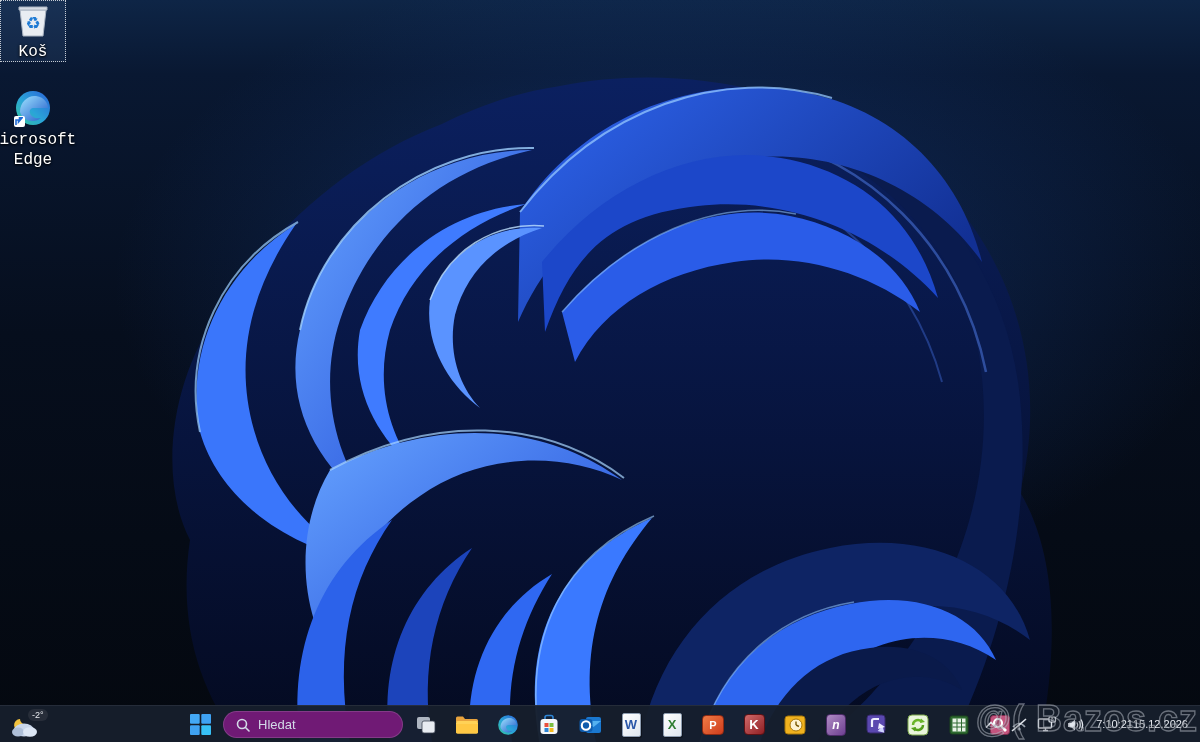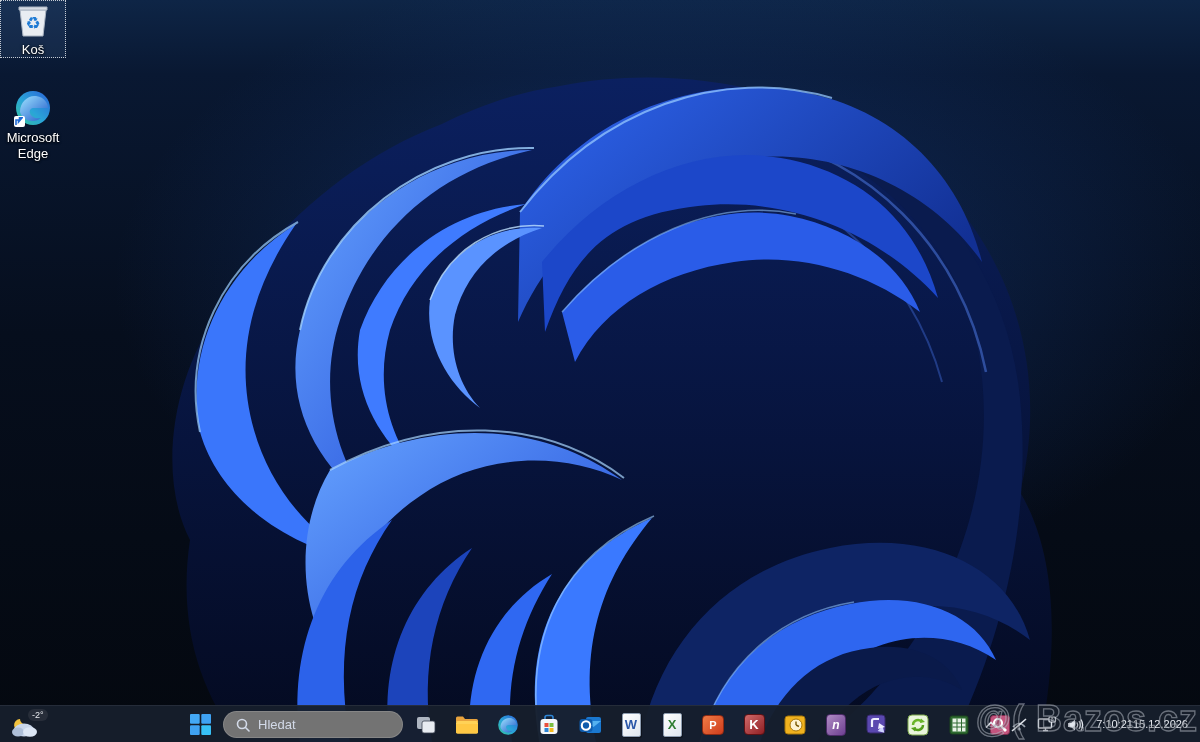--- a/index.html
+++ b/index.html
@@ -13,22 +13,22 @@
     background:
       radial-gradient(ellipse 900px 520px at 56% 38%, rgba(23,64,140,.55), rgba(6,14,28,0) 62%),
       linear-gradient(180deg, #0e2546 0%, #091832 10%, #060e1d 45%, #04080f 100%);
   }
   .wallpaper svg { position:absolute; left:0; top:0; }
 
   
   .desk-icon { position:absolute; width:66px; display:flex; flex-direction:column;
                align-items:center; gap:2px; cursor:default; }
   .desk-icon .glyph { width:40px; height:40px; display:flex; align-items:center; justify-content:center; position:relative; }
-  .desk-icon .lbl { font-size:13px; color:#fff; text-align:center; line-height:1.25;
-                    text-shadow:0 1px 2px rgba(0,0,0,.9), 0 0 3px rgba(0,0,0,.7); }
+  .desk-icon .lbl { font-size:16px; color:#fff; text-align:center; line-height:1.25;
+                    text-shadow:0 1px 2px rgba(0,0,0,.9), 0 0 3px rgba(0,0,0,.7);font-family:Liberation Mono, monospace; }
   .desk-icon.selected { outline:1px dotted rgba(255,255,255,.75); outline-offset:-1px;
                         background:rgba(120,160,220,.10); }
   .shortcut-arrow { position:absolute; left:1px; bottom:1px; width:11px; height:11px;
                     background:#fff; border-radius:2px; display:flex; align-items:center; justify-content:center; }
 
   
   .watermark { position:absolute; right:2px; bottom:2px; z-index:60; pointer-events:none;
     font-size:36px; font-weight:bold; letter-spacing:1px; color:rgba(30,34,44,.25);
     -webkit-text-stroke:1.3px rgba(190,196,206,.5); white-space:nowrap;margin-top:20px; }
 
@@ -44,21 +44,21 @@
   .tb-btn { width:36px; height:32px; border-radius:5px; display:flex; align-items:center;
             justify-content:center; cursor:pointer; }
 
   
   .weather { display:flex; align-items:center; padding:2px 8px 2px 4px; border-radius:5px;
              cursor:pointer; position:relative; height:33px; }
   .weather .temp { position:absolute; top:1px; left:22px; background:rgba(40,46,58,.95);
                    color:#e8eaee; font-size:9px; padding:1px 4px; border-radius:7px; }
 
   
-  .search-pill { width:180px; height:27px; border-radius:14px; background:#737373;
+  .search-pill { width:180px; height:27px; border-radius:14px; background:#701a75;
                  border:1px solid rgba(255,255,255,.14); display:flex; align-items:center;
                  gap:8px; padding:0 12px; cursor:pointer; }
   .search-pill .ph { color:#d3dae8; font-size:13px; }
 
   
   .tile { border-radius:4px; display:flex; align-items:center; justify-content:center;
           font-weight:bold; color:#fff; }
   .page-icon { width:19px; height:24px; background:linear-gradient(135deg,#ffffff,#dfe6ef);
                border:1px solid #8d9cb0; border-radius:2px; display:flex; align-items:center;
                justify-content:center; font-size:13px; font-weight:bold;

